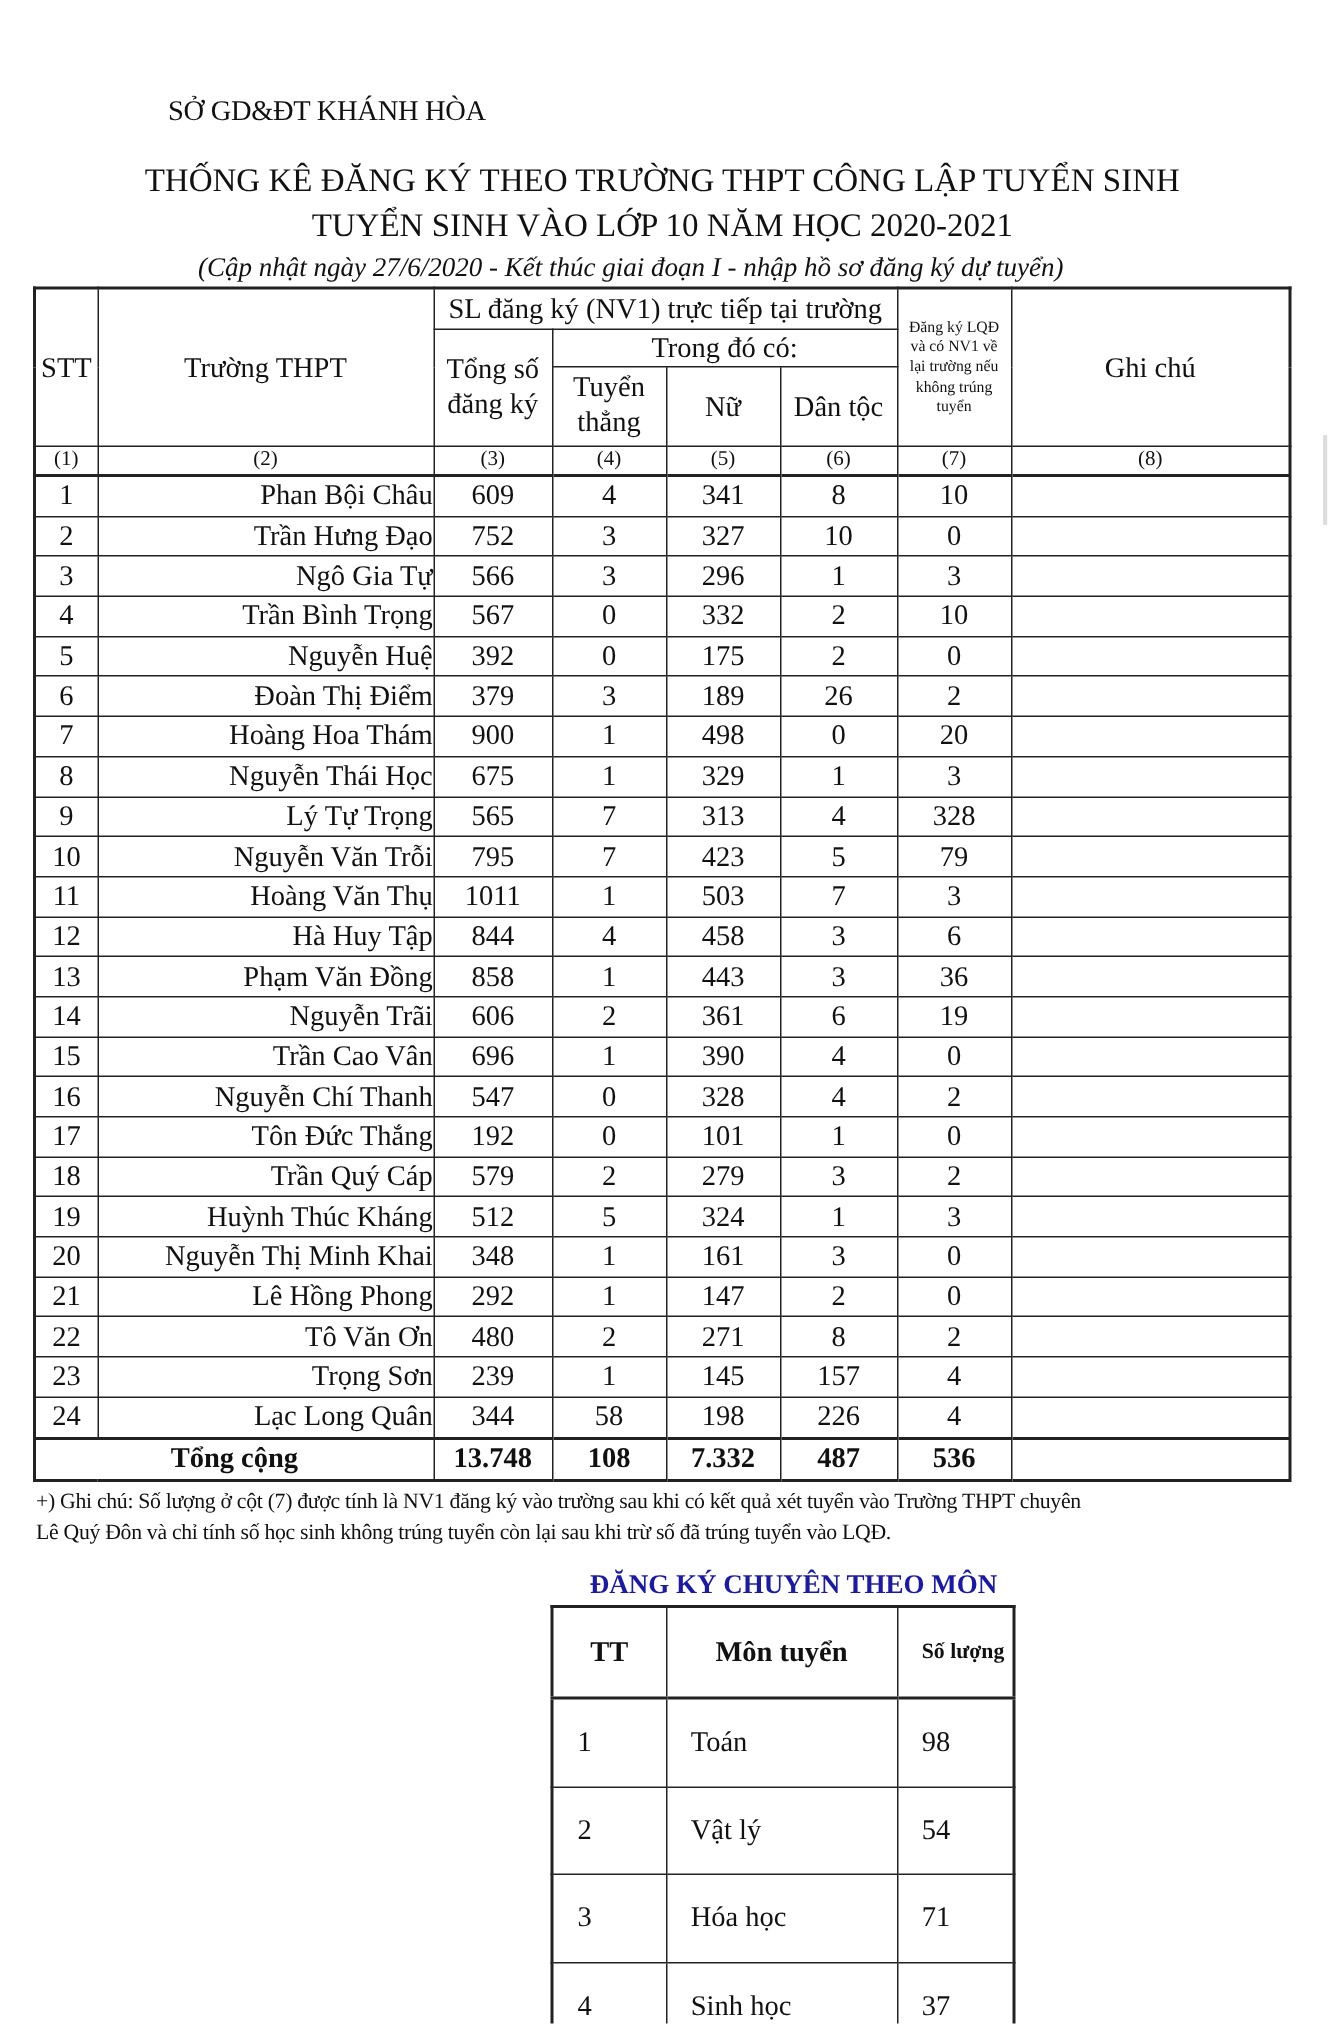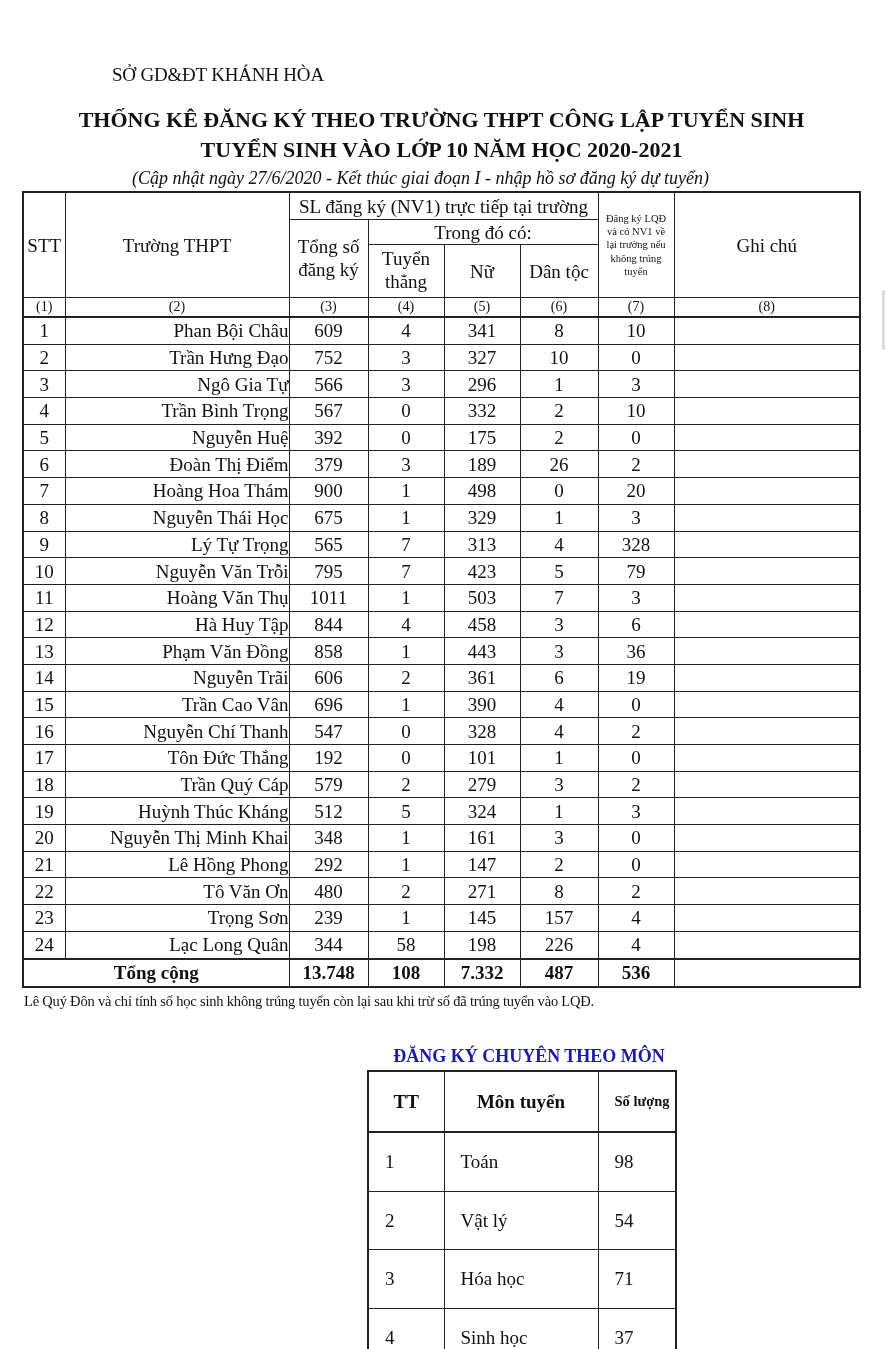--- a/index.html
+++ b/index.html
@@ -1,19 +1,19 @@
 <!DOCTYPE html>
 <html><head>
 <meta charset="utf-8">
 <style>
   html, body { margin: 0; padding: 0; background: #ffffff; }
   body { width: 885px; height: 1349px; position: relative; overflow: hidden;
          font-family: "Liberation Serif", "DejaVu Serif", serif; color: #111; }
   .agency { position: absolute; left: 112px; top: 64px; font-size: 19px; letter-spacing: -0.2px; }
-  .title { position: absolute; left: 0; width: 883px; text-align: center; font-weight: bold; font-size: 22px; }
+  .title { position: absolute; left: 0; width: 883px; text-align: center; font-weight: normal; font-size: 22px; }
   .t1 { top: 107px; }
   .t2 { top: 137px; }
   .subtitle { position: absolute; left: 0; width: 841px; top: 168px; text-align: center; font-style: italic; font-size: 18px; }
   .edge-line { position: absolute; left: 882px; top: 290px; width: 3px; height: 60px; background: #ddd; }
 
   table.main { position: absolute; left: 22px; top: 191px; border-collapse: collapse; table-layout: fixed; width: 837px; }
   table.main td, table.main th { border: 1px solid #222; padding: 0; font-weight: normal; text-align: center; font-size: 19px; line-height: 1; overflow: hidden; white-space: nowrap; }
   table.main thead tr.h1 th { height: 26px; }
   table.main thead tr.h2 th { height: 24px; }
   table.main thead tr.h3 th { height: 52px; }
@@ -332,20 +332,21 @@
       <td>108</td>
       <td>7.332</td>
       <td>487</td>
       <td>536</td>
       <td></td>
     </tr>
   </tfoot>
 </table>
 
 <div class="note">
+  <div>+) Ghi chú: Số lượng ở cột (7) được tính là NV1 đăng ký vào trường sau khi có kết quả xét tuyển vào Trường THPT chuyên</div>
   <div>Lê Quý Đôn và chỉ tính số học sinh không trúng tuyển còn lại sau khi trừ số đã trúng tuyển vào LQĐ.</div>
 </div>
 
 <div class="sub-title" style="color: rgb(26, 26, 166);">ĐĂNG KÝ CHUYÊN THEO MÔN</div>
 <table class="spec">
   <colgroup>
     <col style="width:76px">
     <col style="width:154px">
     <col style="width:78px">
   </colgroup>

